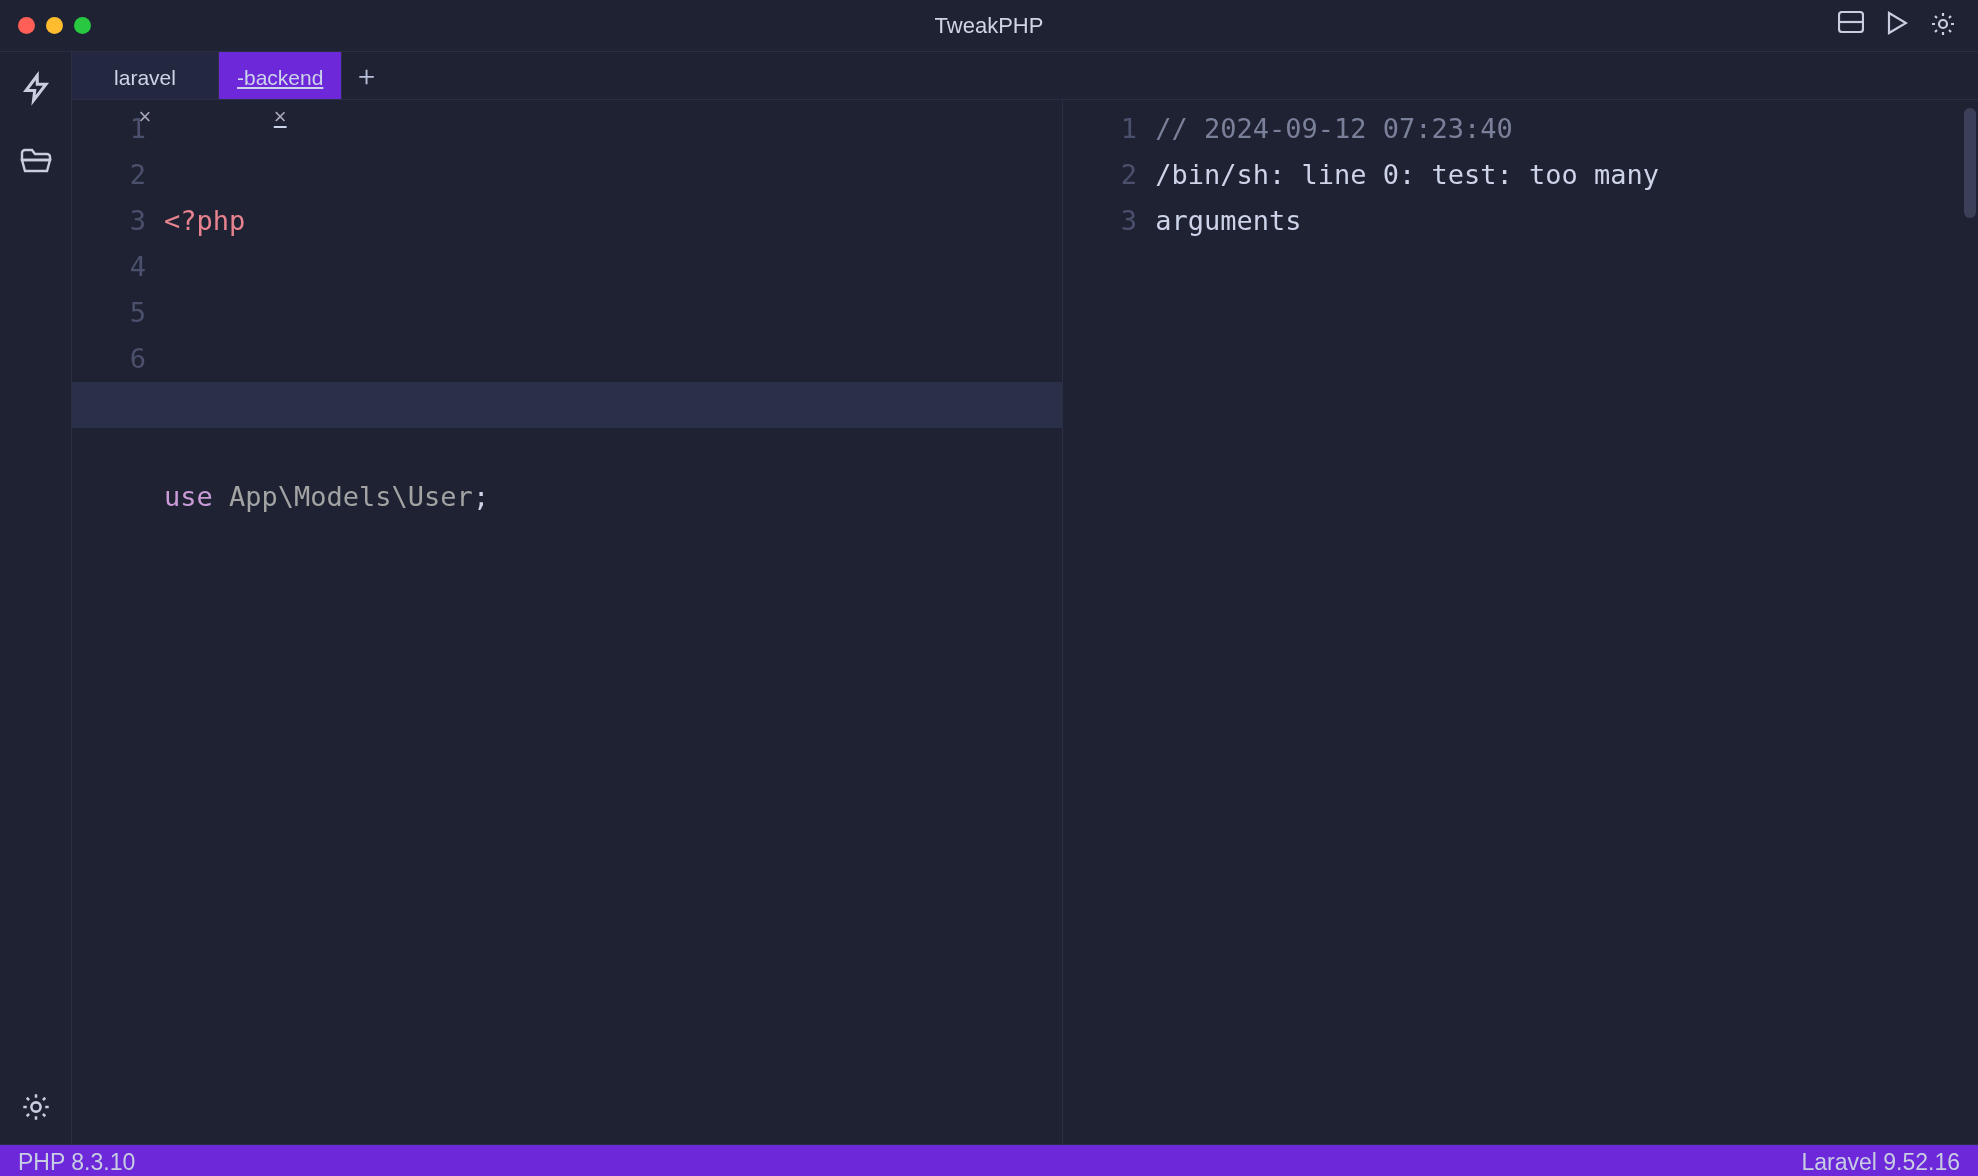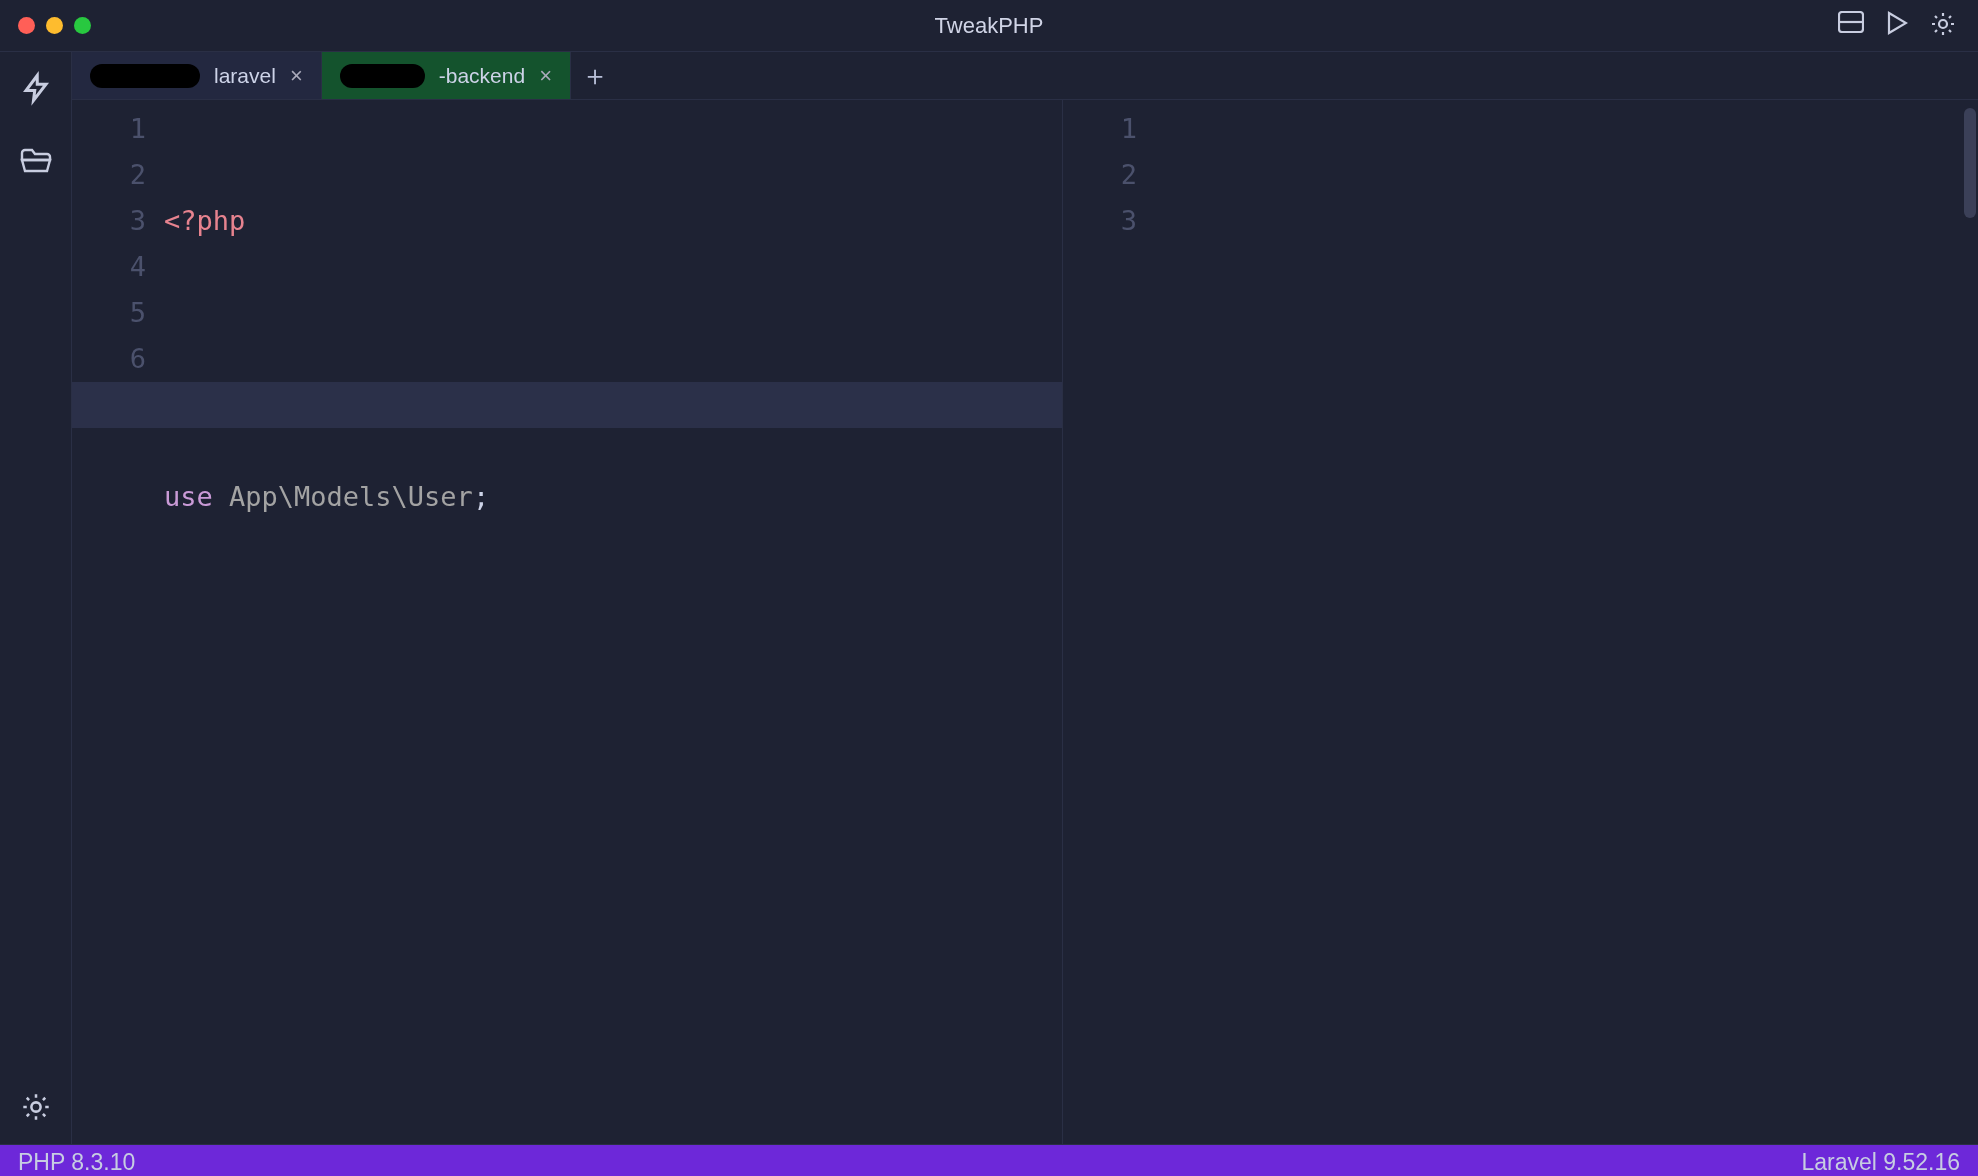--- a/index.html
+++ b/index.html
@@ -58,22 +58,23 @@
     border-bottom:1px solid #2a2f45;
   }
   .tab {
     display:flex; align-items:center; gap:14px;
     padding:0 18px;
     border-right:1px solid #2a2f45;
     background:#232840;
     font-size:21px;
     color:#cdd3e8;
     cursor:pointer;
-  }
-  .tab.inactive { background:#14532d; }
+    flex-direction:column;
+  }
+  .tab.inactive { background:#6d28d9;text-decoration:underline; }
   .tab-redact {
     width:110px; height:24px; border-radius:14px; background:#000;
   }
   .redact-sm { width:85px; }
   .tab-close { font-size:22px; color:#aab; }
   .tab-add {
     width:48px; display:flex; align-items:center; justify-content:center;
     font-size:28px; color:#b8bfd8; cursor:pointer;
   }
 
@@ -255,20 +256,21 @@
         </div>
       </div>
 
       <div class="pane right">
         <div class="scroll-stub"></div>
         <div class="gutter">
           <div>1</div>
           <div>2</div>
           <div>3</div>
         </div>
+        <div class="code"><div><span class="tok-comment">// 2024-09-12 07:23:40</span></div><div><span class="tok-err">/bin/sh: line 0: test: too many </span></div><div><span class="tok-err">arguments</span></div></div>
       </div>
 
     </div>
   </div>
 </div>
 
 <div class="statusbar">
   <span>PHP 8.3.10</span>
   <span class="spacer"></span>
   <span>Laravel 9.52.16</span>

